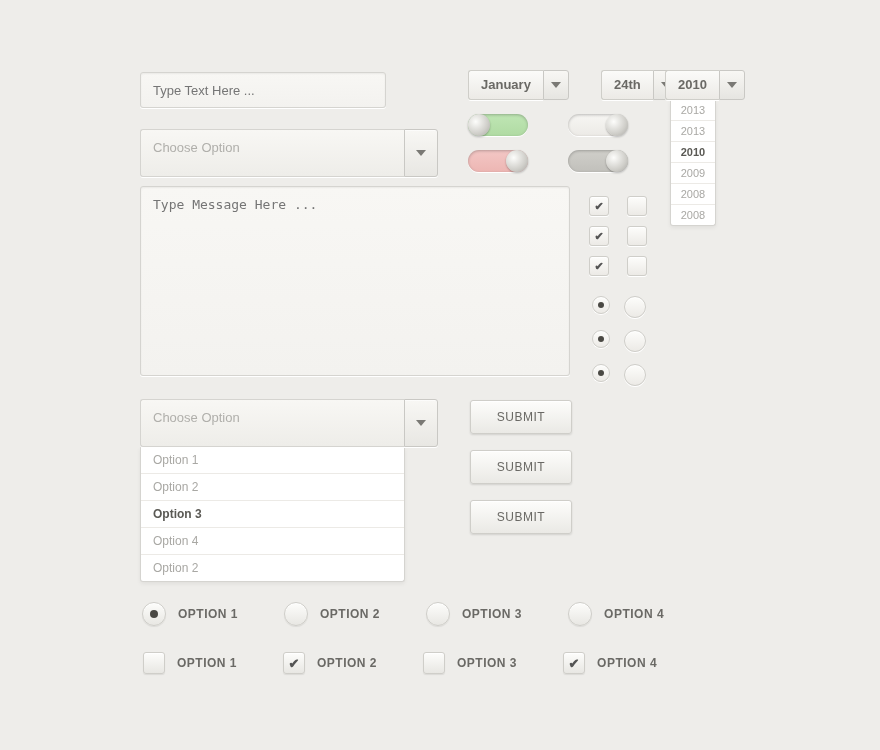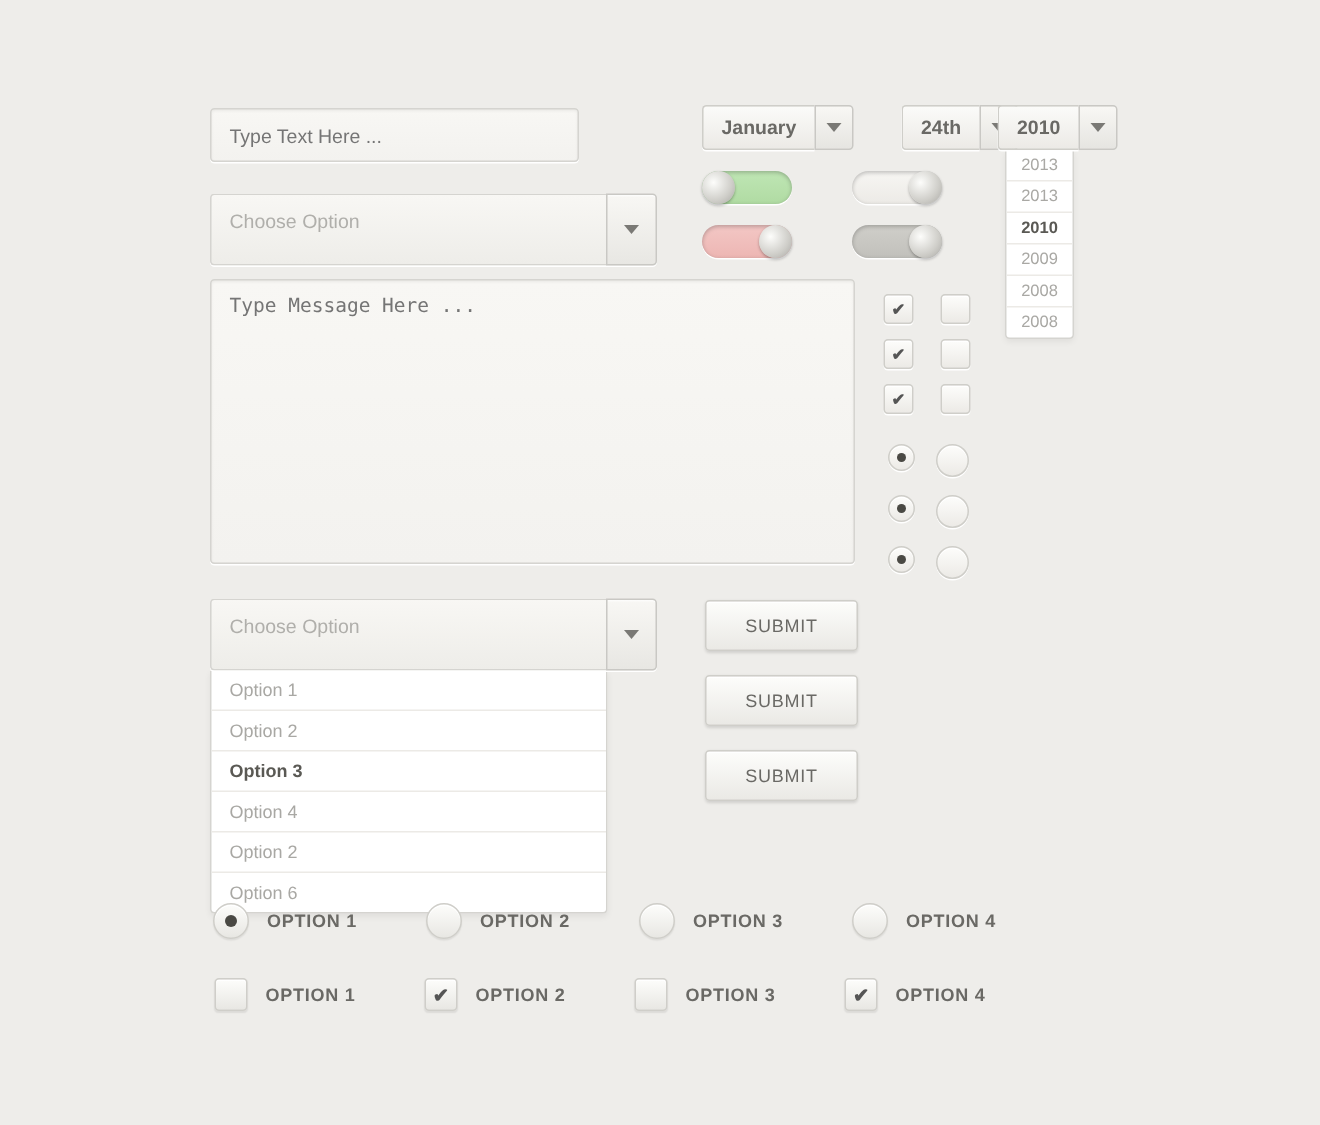--- a/index.html
+++ b/index.html
@@ -196,21 +196,20 @@
       <div class="select-btn">
         <span class="tri-down"></span>
       </div>
     </div>
     <div class="dropdown" style="width:265px;">
       <div class="dropdown-item">Option 1</div>
       <div class="dropdown-item">Option 2</div>
       <div class="dropdown-item selected">Option 3</div>
       <div class="dropdown-item">Option 4</div>
       <div class="dropdown-item">Option 2</div>
-      <div class="dropdown-item">Option 6</div>
     </div>
   </div>
 
   <div style="position:absolute; left:328px; top:-2px;">
     <div class="date-select">
       <div class="date-body">January</div>
       <div class="date-btn">
           <span class="tri-down"></span>
         </div>
     </div>

